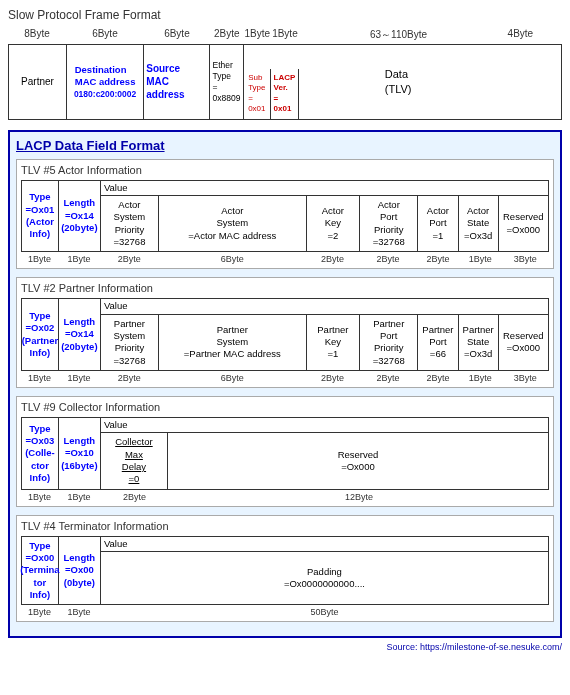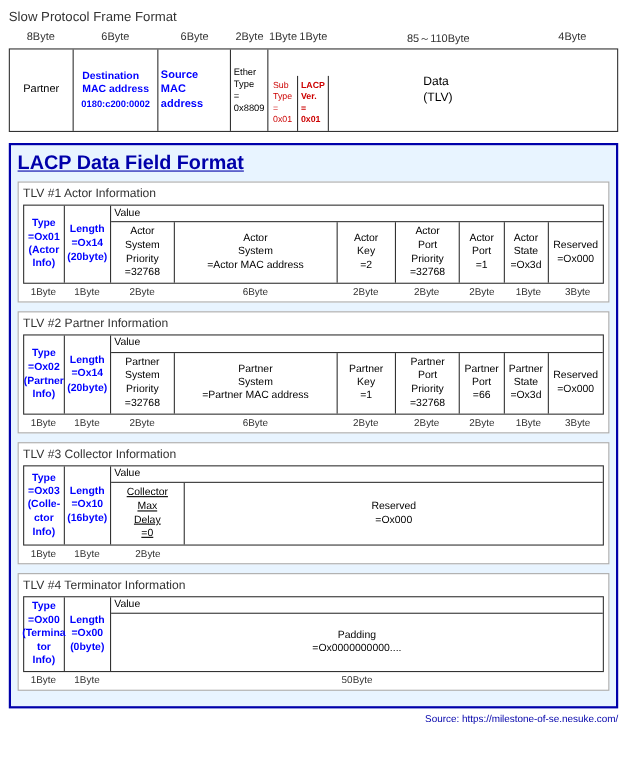--- a/index.html
+++ b/index.html
@@ -45,21 +45,21 @@
     .frame-cell.blue-text { color: #00f; font-weight: bold; }
     .frame-cell.red-text { color: #c00; font-size: 9px; margin-top: 24px; }
 
     
     .lacp-section {
       border: 2px solid #00a;
       background: #e8f4ff;
       padding: 6px;
     }
     .lacp-title {
-      font-size: 18px;
+      font-size: 13px;
       font-weight: bold;
       color: #00a;
       text-decoration: underline;
       margin-bottom: 6px;
     }
     
     .tlv-block {
       background: #fff;
       border: 1px solid #aaa;
       margin-bottom: 8px;
@@ -111,40 +111,40 @@
 
 <div class="slow-frame-section">
 
   <div class="byte-labels">
     <div class="byte-label" style="width:10.5%">8Byte</div>
     <div class="byte-label" style="width:14%">6Byte</div>
     <div class="byte-label" style="width:12%">6Byte</div>
     <div class="byte-label" style="width:6%">2Byte</div>
     <div class="byte-label" style="width:5%">1Byte</div>
     <div class="byte-label" style="width:5%">1Byte</div>
-    <div class="byte-label" style="width:36%">85～110Byte</div>
+    <div class="byte-label" style="width:36%">63～110Byte</div>
     <div class="byte-label" style="width:8%">4Byte</div>
   </div>
 
   <div class="frame-table">
     <div class="frame-cell" style="width:10.5%">Partner</div>
     <div class="frame-cell blue-text" style="width:14%;font-size:9.5px;">Destination<br>MAC address<br><span style="font-size:8.5px;">0180:c200:0002</span></div>
     <div class="frame-cell blue-text" style="width:12%;font-size:10px;font-weight:bold;">Source<br>MAC address</div>
     <div class="frame-cell" style="width:6%;font-size:8.5px;">Ether<br>Type<br>=<br>0x8809</div>
     <div class="frame-cell red-text" style="width:5%;font-size:8px;">Sub<br>Type<br>=<br>0x01</div>
     <div class="frame-cell red-text" style="width:5%;font-size:8px;font-weight:bold;">LACP<br>Ver.<br>=<br>0x01</div>
     <div class="frame-cell" style="width:36%;font-size:11px;">Data<br>(TLV)</div>
   </div>
 </div>
 
 <div class="lacp-section">
   <div class="lacp-title">LACP Data Field Format</div>
 
   <div class="tlv-block">
-    <div class="tlv-title">TLV #1 Actor Information</div>
+    <div class="tlv-title">TLV #5 Actor Information</div>
     <div class="tlv-row">
       <div class="tlv-cell blue" style="width:7%;min-height:60px;">Type<br>=Ox01<br>(Actor<br>Info)</div>
       <div class="tlv-cell blue" style="width:8%;">Length<br>=Ox14<br>(20byte)</div>
       <div class="tlv-cell" style="width:85%;padding:0;display:flex;flex-direction:column;">
         <div style="text-align:left;padding:1px 3px;font-size:9.5px;border-bottom:1px solid #333;width:100%;">Value</div>
         <div style="display:flex;flex:1;width:100%;">
           <div class="tlv-cell" style="width:13%;border-right:1px solid #333;">Actor<br>System<br>Priority<br>=32768</div>
           <div class="tlv-cell" style="width:33%;border-right:1px solid #333;">Actor<br>System<br>=Actor MAC address</div>
           <div class="tlv-cell" style="width:12%;border-right:1px solid #333;">Actor<br>Key<br>=2</div>
           <div class="tlv-cell" style="width:13%;border-right:1px solid #333;">Actor<br>Port<br>Priority<br>=32768</div>
@@ -192,36 +192,37 @@
       <div class="byte-row-cell" style="width:28%;">6Byte</div>
       <div class="byte-row-cell" style="width:10%;">2Byte</div>
       <div class="byte-row-cell" style="width:11%;">2Byte</div>
       <div class="byte-row-cell" style="width:8%;">2Byte</div>
       <div class="byte-row-cell" style="width:8%;">1Byte</div>
       <div class="byte-row-cell" style="width:9%;">3Byte</div>
     </div>
   </div>
 
   <div class="tlv-block">
-    <div class="tlv-title">TLV #3 Collector Information</div>
+    <div class="tlv-title">TLV #9 Collector Information</div>
     <div class="tlv-row">
       <div class="tlv-cell blue" style="width:7%;min-height:55px;">Type<br>=Ox03<br>(Colle-<br>ctor<br>Info)</div>
       <div class="tlv-cell blue" style="width:8%;">Length<br>=Ox10<br>(16byte)</div>
       <div class="tlv-cell" style="width:85%;padding:0;display:flex;flex-direction:column;">
         <div style="text-align:left;padding:1px 3px;font-size:9.5px;border-bottom:1px solid #333;width:100%;">Value</div>
         <div style="display:flex;flex:1;width:100%;">
           <div class="tlv-cell" style="width:15%;border-right:1px solid #333;text-decoration:underline;">Collector<br>Max<br>Delay<br>=0</div>
           <div class="tlv-cell" style="width:85%;">Reserved<br>=Ox000</div>
         </div>
       </div>
     </div>
     <div class="byte-row">
       <div class="byte-row-cell" style="width:7%;">1Byte</div>
       <div class="byte-row-cell" style="width:8%;">1Byte</div>
       <div class="byte-row-cell" style="width:13%;">2Byte</div>
+      <div class="byte-row-cell" style="width:72%;">12Byte</div>
     </div>
   </div>
 
   <div class="tlv-block">
     <div class="tlv-title">TLV #4 Terminator Information</div>
     <div class="tlv-row">
       <div class="tlv-cell blue" style="width:7%;min-height:55px;">Type<br>=Ox00<br>(Termina<br>tor<br>Info)</div>
       <div class="tlv-cell blue" style="width:8%;">Length<br>=Ox00<br>(0byte)</div>
       <div class="tlv-cell" style="width:85%;padding:0;display:flex;flex-direction:column;">
         <div style="text-align:left;padding:1px 3px;font-size:9.5px;border-bottom:1px solid #333;width:100%;">Value</div>

